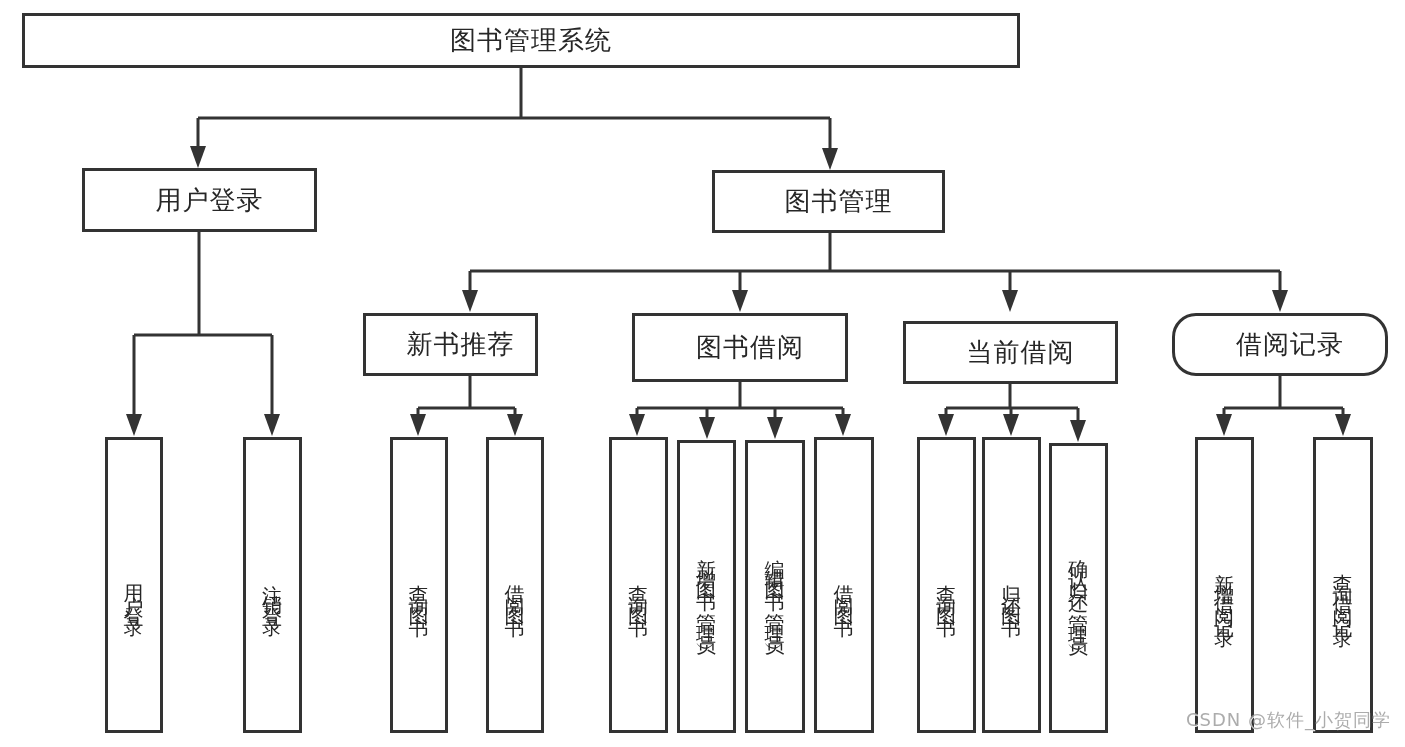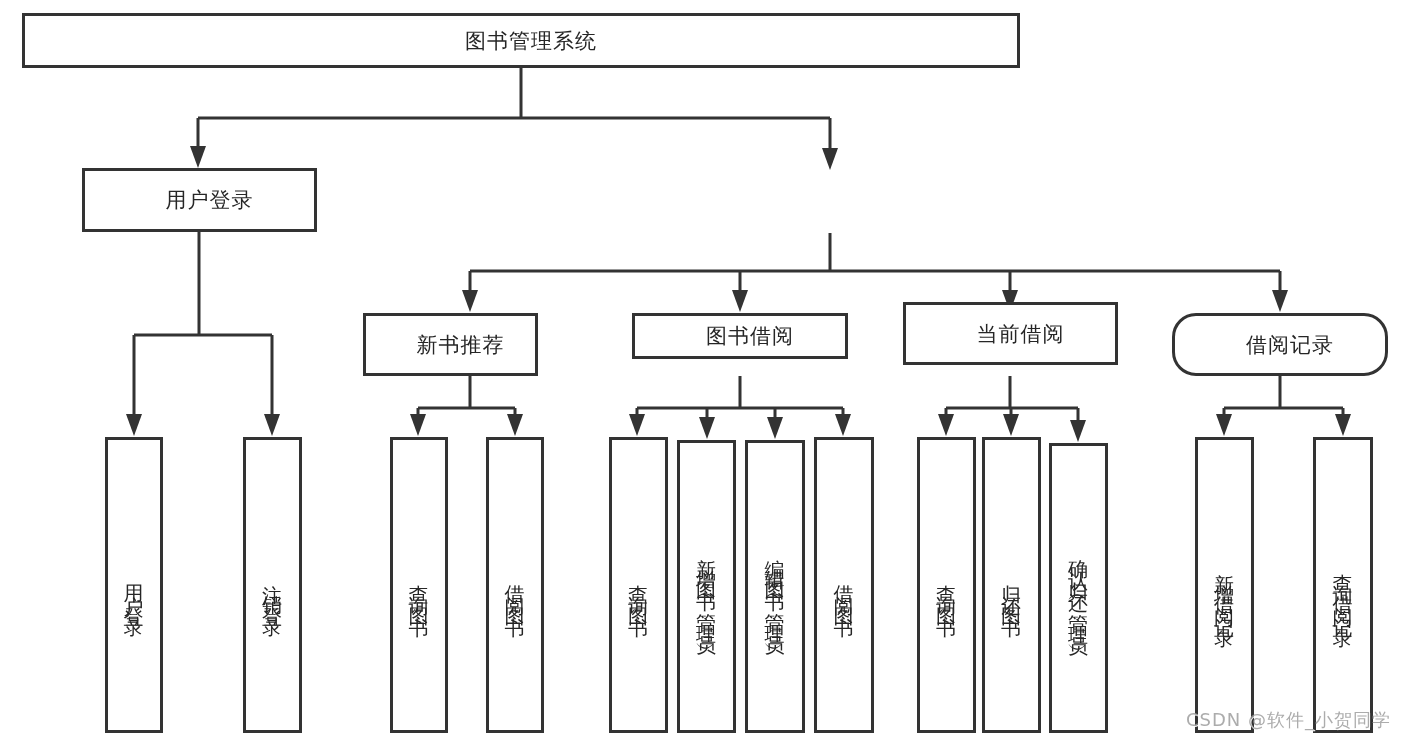--- a/index.html
+++ b/index.html
@@ -20,21 +20,21 @@
   .node {
     position: absolute;
     box-sizing: border-box;
     background: #ffffff;
     border: 3px solid #333333;
     display: flex;
     align-items: center;
     justify-content: center;
     color: #262626;
   }
-  .node.h { font-size: 21px; letter-spacing: 1px; padding-left: 20px; }
+  .node.h { font-size: 26px; letter-spacing: 1px; padding-left: 20px; }
   .node.v { font-size: 20px; }
   .v-label {
     writing-mode: vertical-rl;
     text-orientation: mixed;
     letter-spacing: 11px;
     margin-bottom: -11px; 
     line-height: 1;
     white-space: nowrap;
   }
   .watermark {
@@ -91,24 +91,25 @@
       <polygon points="1003,414 1019,414 1011,436"></polygon>
       <polygon points="1070,420 1086,420 1078,442"></polygon>
       <polygon points="1216,414 1232,414 1224,436"></polygon>
       <polygon points="1335,414 1351,414 1343,436"></polygon>
     </g>
   </svg>
 
   <div class="node h" style="left:22px; top:13px; width:998px; height:55px;">图书管理系统</div>
 
   <div class="node h" style="left:82px; top:168px; width:235px; height:64px;">用户登录</div>
+  <div class="node h" style="left:712px; top:170px; width:233px; height:63px;">图书管理</div>
 
   <div class="node h" style="left:363px; top:313px; width:175px; height:63px;">新书推荐</div>
-  <div class="node h" style="left:632px; top:313px; width:216px; height:46px;">图书借阅</div>
-  <div class="node h" style="left:903px; top:302px; width:215px; height:63px;">当前借阅</div>
+  <div class="node h" style="left:632px; top:313px; width:216px; height:69px;">图书借阅</div>
+  <div class="node h" style="left:903px; top:321px; width:215px; height:63px;">当前借阅</div>
   <div class="node h" style="left:1172px; top:313px; width:216px; height:63px;border-radius:24px;">借阅记录</div>
 
   <div class="node v" style="left:105px; top:437px; width:58px; height:296px;">
     <span class="v-label">用户登录</span>
   </div>
   <div class="node v" style="left:243px; top:437px; width:59px; height:296px;">
     <span class="v-label">注销登录</span>
   </div>
 
   <div class="node v" style="left:390px; top:437px; width:58px; height:296px;">

